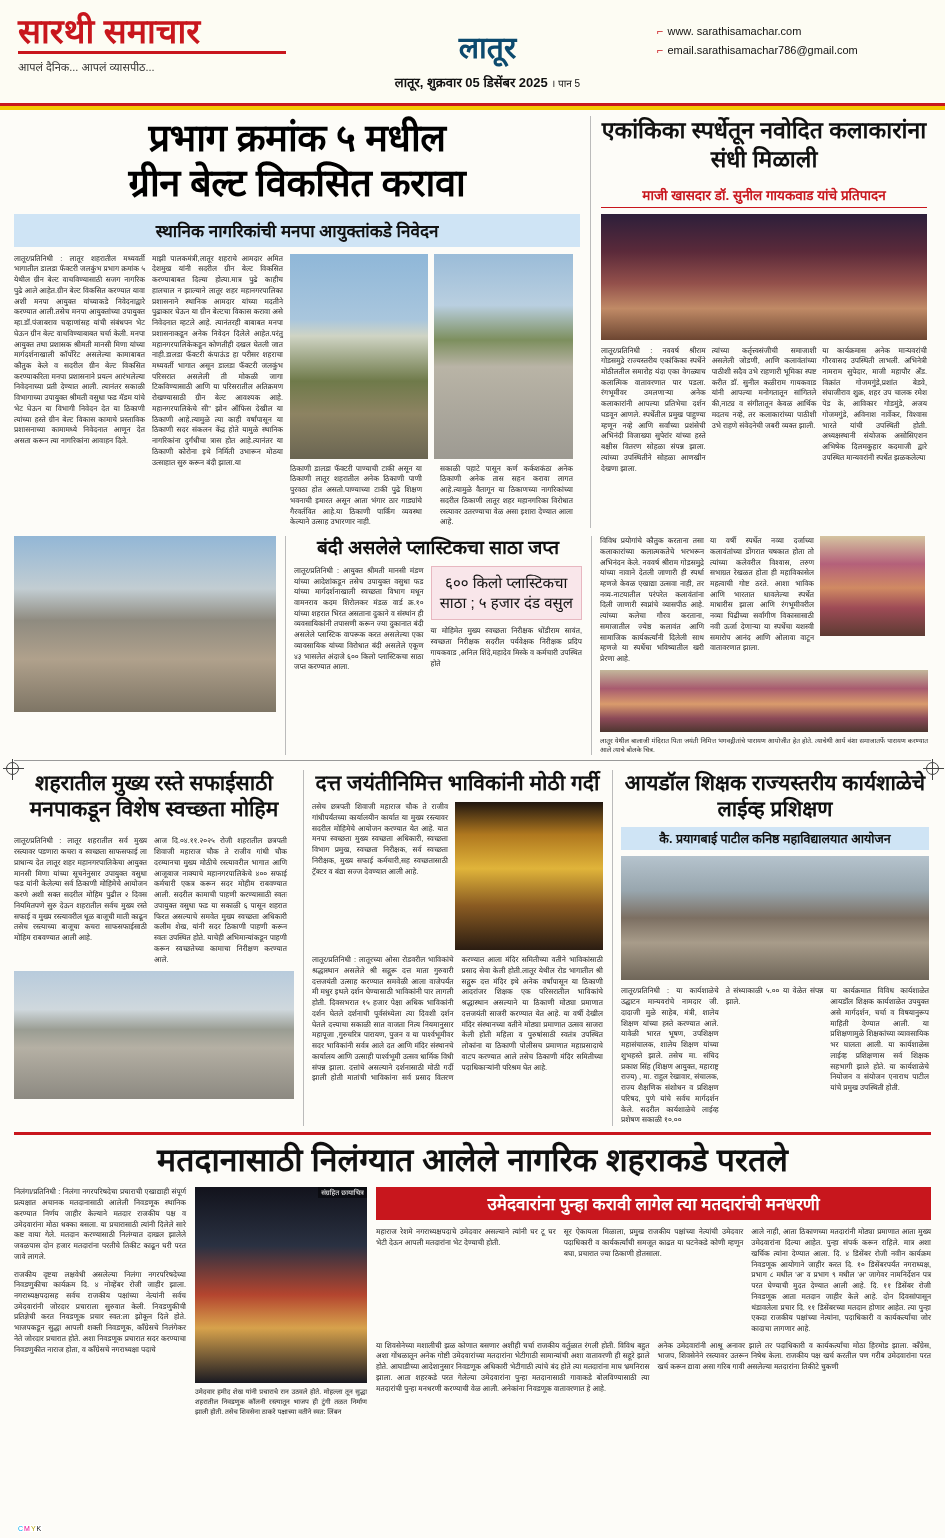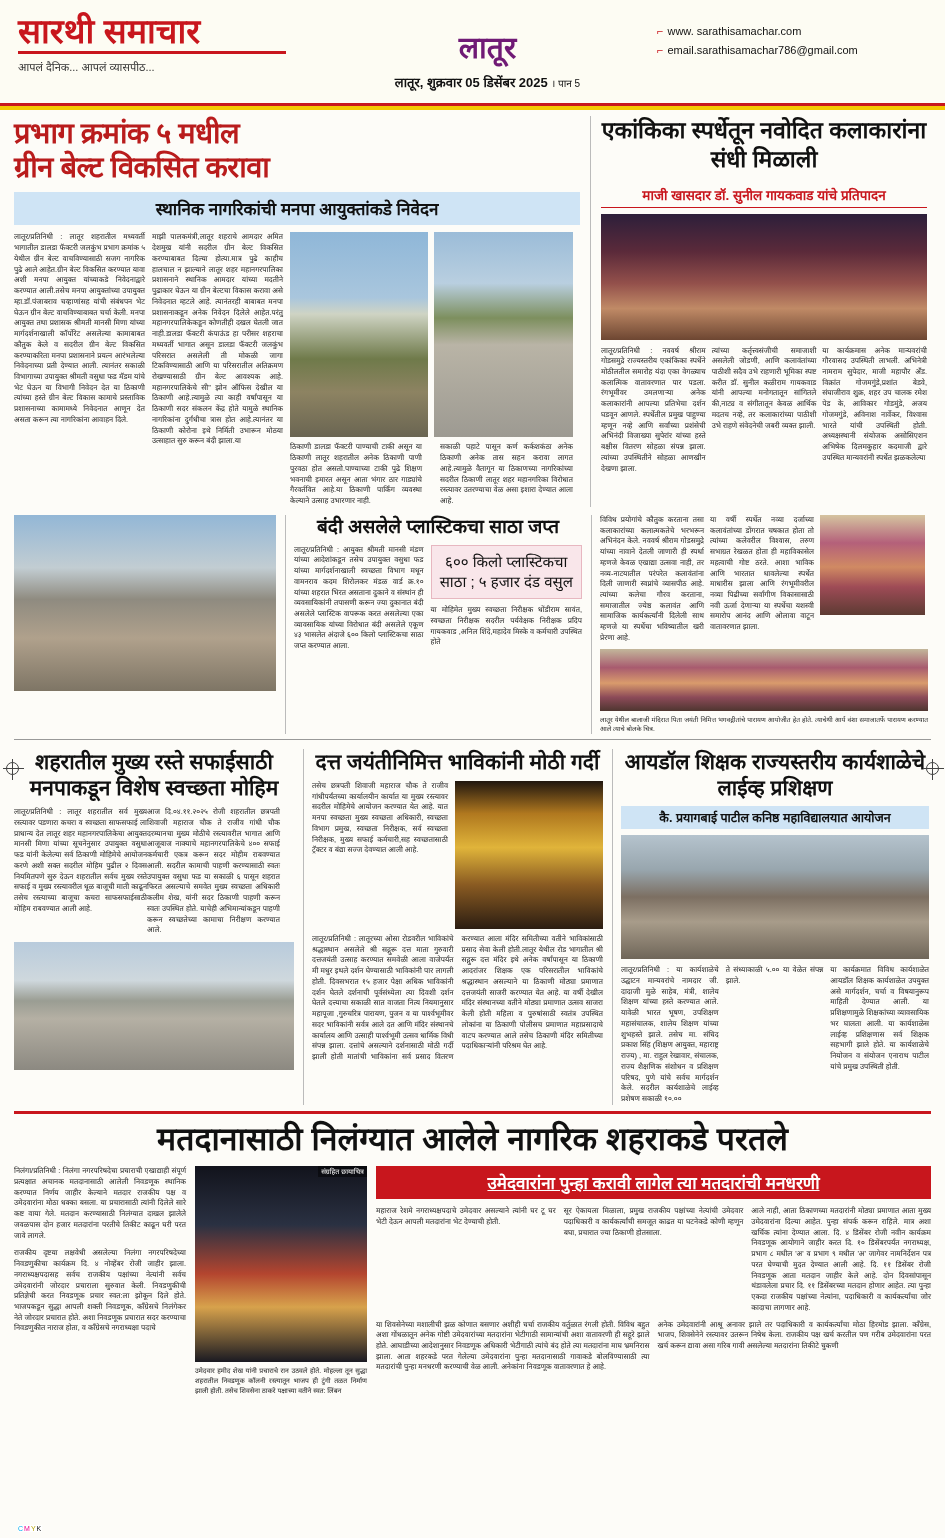--- a/index.html
+++ b/index.html
@@ -61,21 +61,21 @@
   .mast-underline{
     height:3px; background:#c8161d; width:268px; margin-top:3px;
   }
   .mast-tag {
     font-size: 11px; color:#333; margin-top:5px;
   }
   .mast-center {
     flex:1; text-align:center; padding-top:22px;
   }
   .mast-center .lat {
-    font-size: 30px; color:#701a75; font-weight:bold;
+    font-size: 30px; color:#0c4a6e; font-weight:bold;
     font-family: "Liberation Serif", serif;
   }
   .mast-dateline{
     margin-top:6px;
     font-size:13px; font-weight:bold; color:#111;
   }
   .mast-dateline .pg { font-size:10px; font-weight:normal;}
   .mast-right{
     width: 270px; padding-top: 18px; font-size:11px; color:#111; line-height:1.7;
   }
@@ -92,22 +92,22 @@
   }
 
   .content { padding: 6px 14px 0 14px; }
 
   
   .top { display:flex; gap:10px; }
   .top-left { width: 566px; }
   .top-right { width: 337px; border-left:1px solid #bbb; padding-left:10px; }
 
   .headline-main{
-    font-size: 29px; line-height:1.18; font-weight:bold;
-    color:#b91c1c; text-align:left; letter-spacing:-0.5px;
+    font-size: 38px; line-height:1.18; font-weight:bold;
+    color:#000000; text-align:center; letter-spacing:-0.5px;
     font-family:"Liberation Sans", sans-serif;
   }
   .subhead-bar{
     background:#cfe4f5; text-align:center;
     font-size:17px; font-weight:bold; color:#111;
     padding:5px 4px; margin-top:8px;
   }
   .h2-right{
     font-size:23px; font-weight:bold; line-height:1.25;
     text-align:center; color:#111;
@@ -188,21 +188,21 @@
     background:#cfe4f5; text-align:center; font-size:12.5px; font-weight:bold;
     padding:3px; margin-top:5px;
   }
 
   
   .bottom-head{
     font-size:32px; font-weight:bold; text-align:center; margin-top:8px; line-height:1.2;
   }
   .redbar{
     background:#c8161d; color:#fff; font-size:17px; font-weight:bold;
-    text-align:center; padding:5px 20px;text-decoration:underline;
+    text-align:center; padding:5px 20px;
   }
 </style>
 </head>
 <body>
 
 <div class="page">
 
   <div class="cmyk" style="left:18px;top:6px;">
     <span class="c">C</span><span class="m">M</span><span class="y">Y</span><span class="k">K</span>
   </div>
@@ -296,21 +296,21 @@
         <div class="body-txt" style="margin-top:4px; font-size:6.6px;">लातूर येथील बालाजी मंदिरात पिता जयंती निमित्त भगवद्गीतांचे पारायण आयोजीत हेत होते. त्याचेथी आर्य वंशा समाजातर्फे पारायण करण्यात आले त्याचे बोलके चित्र.</div>
       </div>
     </div>
 
     <div class="hr-thin"></div>
 
     <div class="three">
 
       <div style="width:280px;">
         <div class="story-h">शहरातील मुख्य रस्ते सफाईसाठी मनपाकडून विशेष स्वच्छता मोहिम</div>
-        <div style="display:flex; margin-top:6px;">
+        <div style="display:flex; gap:7px; margin-top:14px;">
           <div class="body-txt" style="width:133px;">लातूर/प्रतिनिधी : लातूर शहरातील सर्व मुख्य रस्त्यावर पडणारा कचरा व स्वच्छता साफसफाई ला प्राधान्य देत लातूर शहर महानगरपालिकेचा आयुक्त मानसी मिणा यांच्या सूचनेनुसार उपायुक्त वसुधा फड यांनी केलेल्या सर्व ठिकाणी मोहिमेचे आयोजन करणे अशी सक्त सदरील मोहिम पुढील २ दिवस नियमितपणे सुरु देऊन शहरातील सर्वच मुख्य रस्ते सफाई व मुख्य रस्त्यावरील धूळ बाजूची माती काढून तसेच रस्त्याच्या बाजूचा कचरा साफसफाईसाठी मोहिम राबवण्यात आली आहे.</div>
           <div class="body-txt" style="width:133px;">आज दि.०४.११.२०२५ रोजी शहरातील छत्रपती शिवाजी महाराज चौक ते राजीव गांधी चौक दरम्यानचा मुख्य मोठीचे रस्त्यावरील भागात आणि आजूबाज नाक्याचे महानगरपालिकेचे ४०० सफाई कर्मचारी एकत्र करून सदर मोहीम राबवण्यात आली. सदरील कामाची पाहणी करण्यासाठी स्वतः उपायुक्त वसुधा फड या सकाळी ६ पासून शहरात फिरत असल्याचे समवेत मुख्य स्वच्छता अधिकारी कलीम शेख, यांनी सदर ठिकाणी पाहणी करून स्वतः उपस्थित होते. याचेही अभिमान्यांकडून पाहणी करून स्वच्छतेच्या कामाचा निरीक्षण करण्यात आले.</div>
         </div>
         <div class="photo ph-street" style="width:100%;height:128px;margin-top:6px;"></div>
       </div>
 
       <div style="width:300px; border-left:1px solid #bbb; padding-left:8px;">
         <div class="story-h">दत्त जयंतीनिमित्त भाविकांनी मोठी गर्दी</div>
         <div style="display:flex; gap:7px; margin-top:6px;">
           <div class="body-txt" style="width:136px;">तसेच छत्रपती शिवाजी महाराज चौक ते राजीव गांधीपर्यंतच्या कार्यालयीन कार्यात या मुख्य रस्त्यावर सदरील मोहिमेचे आयोजन करण्यात येत आहे. यात मनपा स्वच्छता मुख्य स्वच्छता अधिकारी, स्वच्छता विभाग प्रमुख, स्वच्छता निरीक्षक, सर्व स्वच्छता निरीक्षक, मुख्य सफाई कर्मचारी,सह स्वच्छतासाठी ट्रॅक्टर व बंद्या सज्ज देवण्यात आली आहे.</div>

